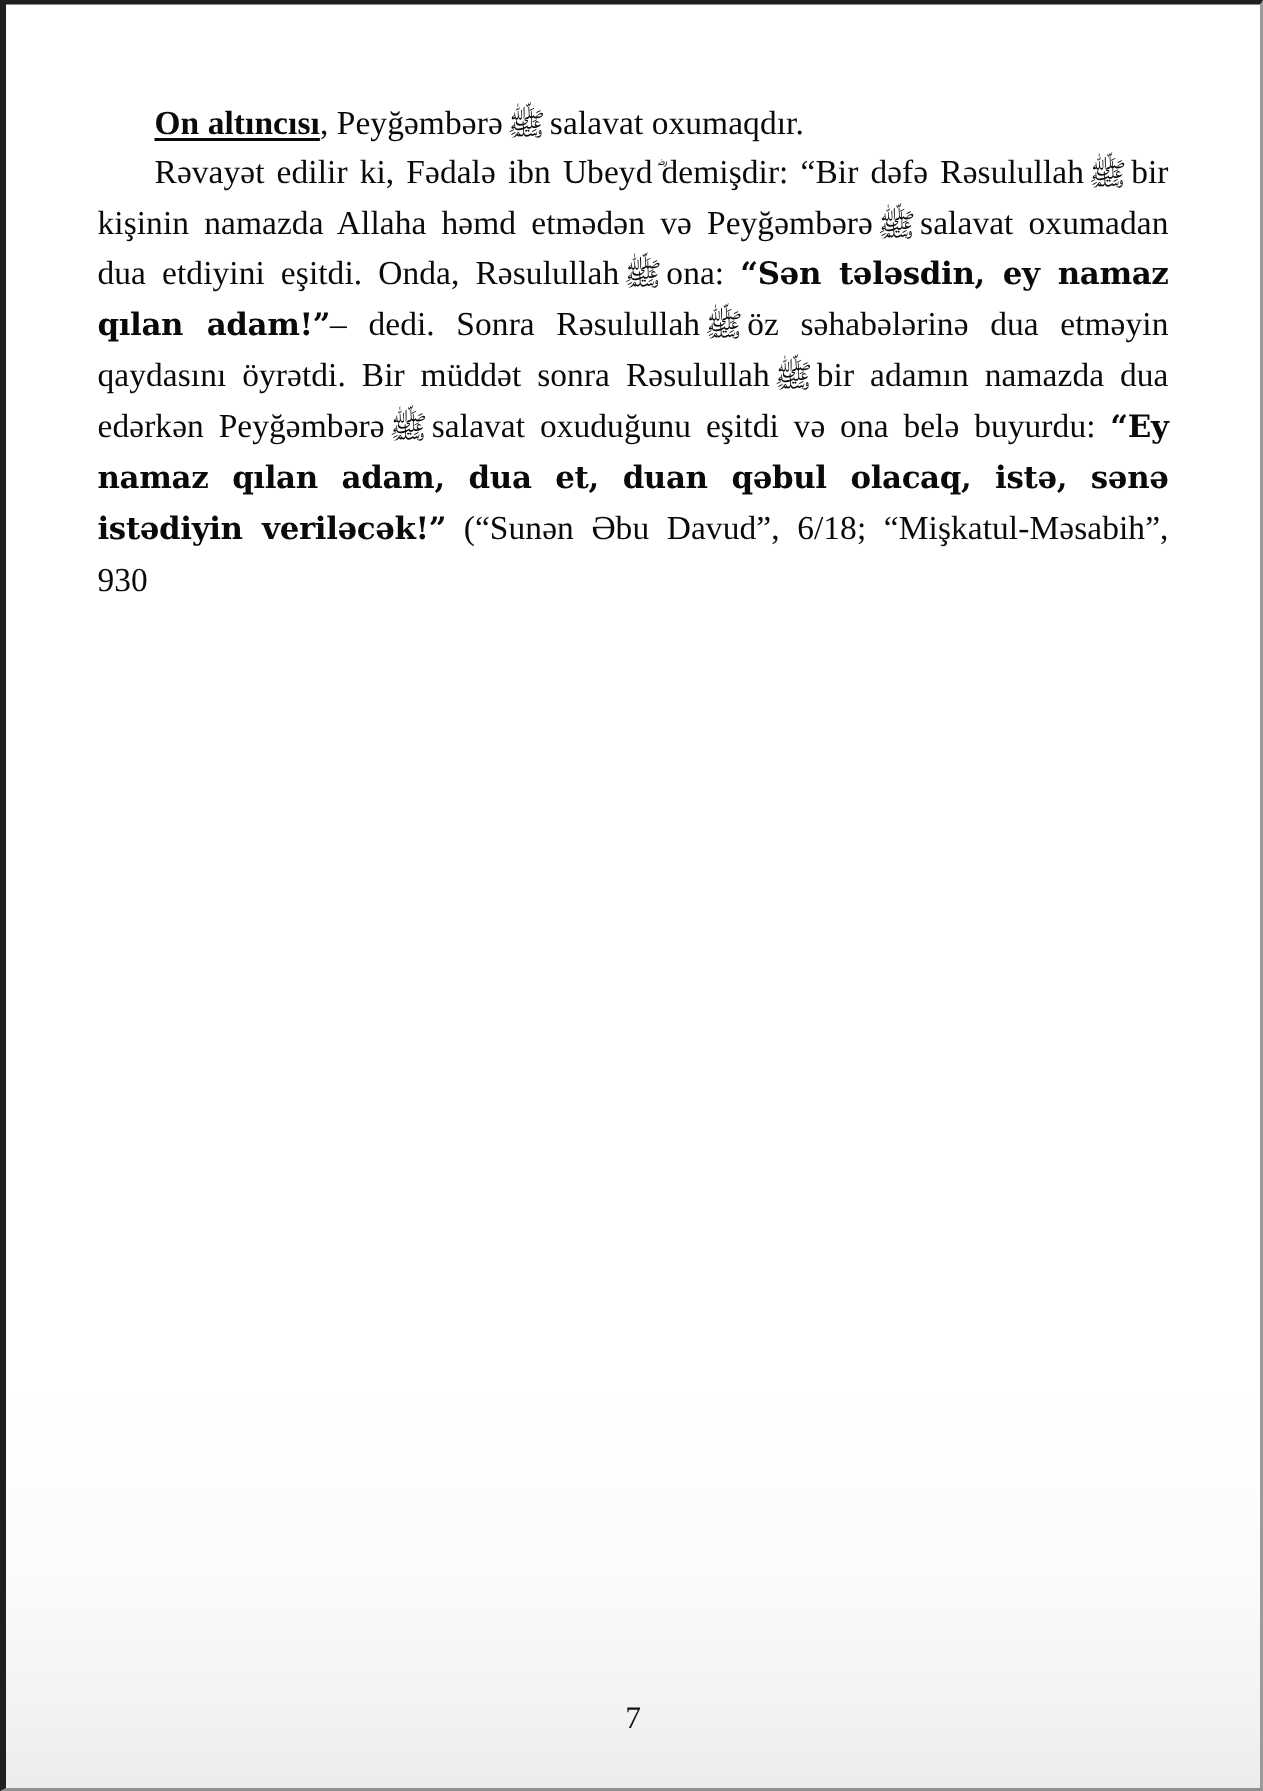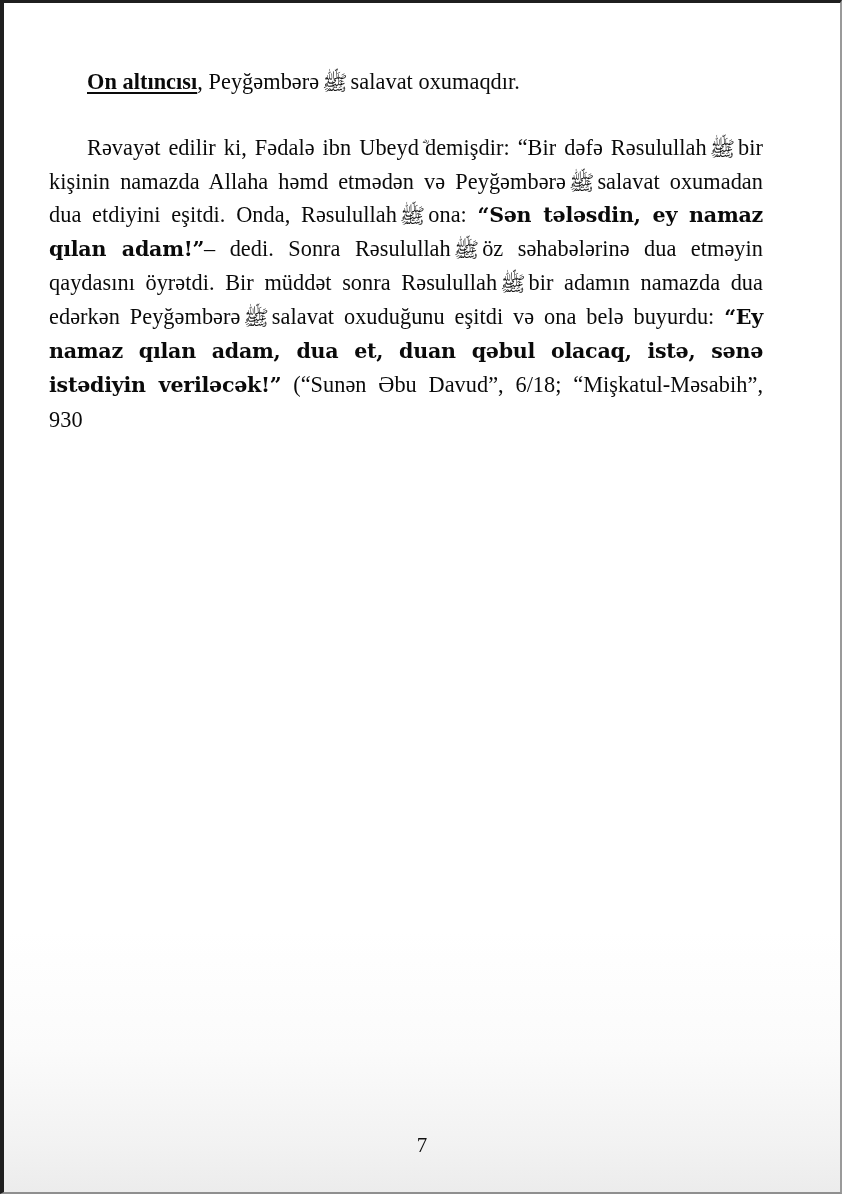--- a/index.html
+++ b/index.html
@@ -27,21 +27,21 @@
     border-top: 3px solid #1f1f1f;
     border-left: 4px solid #1f1f1f;
     border-right: 2px solid #9a9a9a;
     border-bottom: 2px solid #8f8f8f;
     overflow: hidden;
   }
 
   
   .textblock {
     position: absolute;
-    left: 45px;
+    left: 61px;
     top: 62px;
     width: 714px;
   }
 
   p.para {
     margin: 0;
     font-size: 22.3px;
     line-height: 33.3px;
     color: #0a0a0a;
     text-align: justify;
@@ -51,21 +51,20 @@
     letter-spacing: 0.05px;
   }
 
   p.para.lead {
     text-indent: 38px;
     text-align: left;
   }
 
   p.para.body {
     text-indent: 38px;
-    margin-top: 33px;
   }
 
   
   p.para.body::after {
     content: "";
     display: inline-block;
     width: 100%;
   }
 
   

